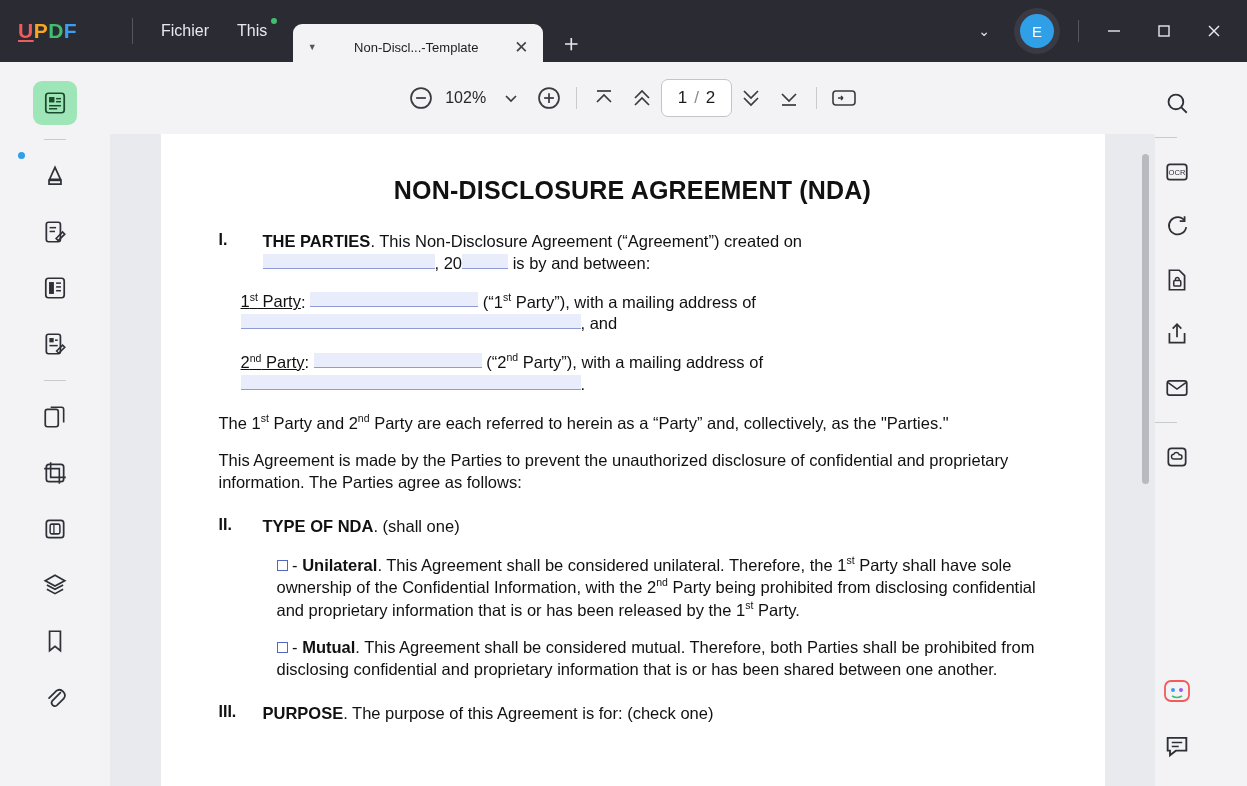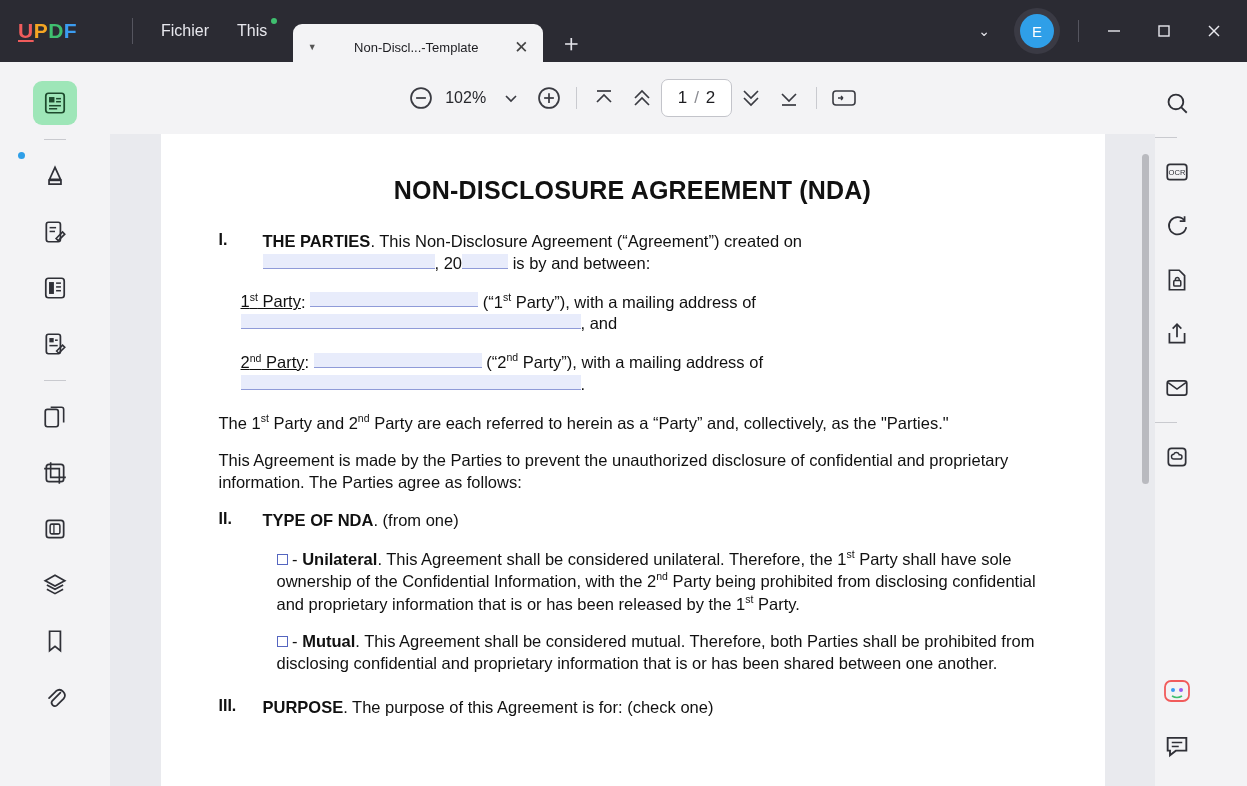--- a/index.html
+++ b/index.html
@@ -530,24 +530,24 @@
             <span>(“2</span><sup>nd</sup><span> Party”), with a mailing address of</span><br>
             <span class="fill" style="width:340px"></span><span>.</span>
           </div>
 
           <div class="para" style="margin-left:0;">
             <span>The 1</span><sup>st</sup><span> Party and 2</span><sup>nd</sup><span> Party are each referred to herein as a “Party” and, collectively, as the "Parties."</span>
           </div>
 
           <div class="para">This Agreement is made by the Parties to prevent the unauthorized disclosure of confidential and proprietary information. The Parties agree as follows:</div>
 
-          <div class="clause" style="margin-top:16px;">
+          <div class="clause" style="margin-top:22px;">
             <div class="num">II.</div>
             <div class="txt">
-              <b>TYPE OF NDA</b><span>. (from one)</span>
+              <b>TYPE OF NDA</b><span>. (shall one)</span>
             </div>
           </div>
 
           <div class="para indent1" style="margin-left:58px;">
             <span class="chk"></span>
             <span>-</span>
             <b>Unilateral</b><span>. This Agreement shall be considered unilateral. Therefore, the 1</span><sup>st</sup><span> Party shall have sole ownership of the Confidential Information, with the 2</span><sup>nd</sup><span> Party being prohibited from disclosing confidential and proprietary information that is or has been released by the 1</span><sup>st</sup><span> Party.</span>
           </div>
 
           <div class="para indent1" style="margin-left:58px;">

